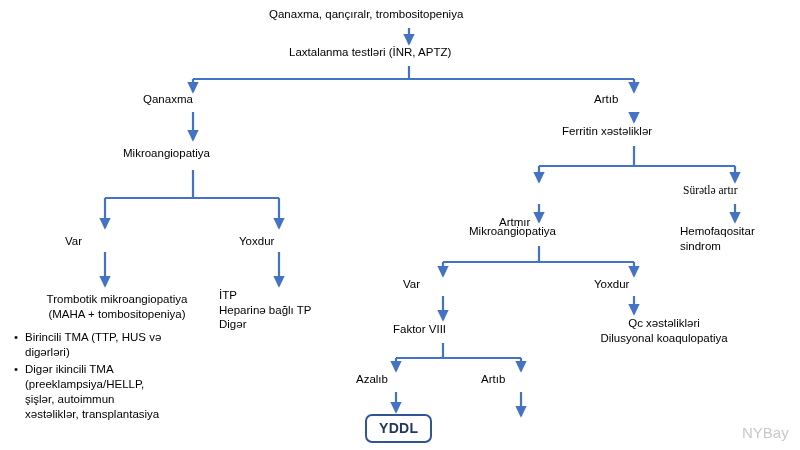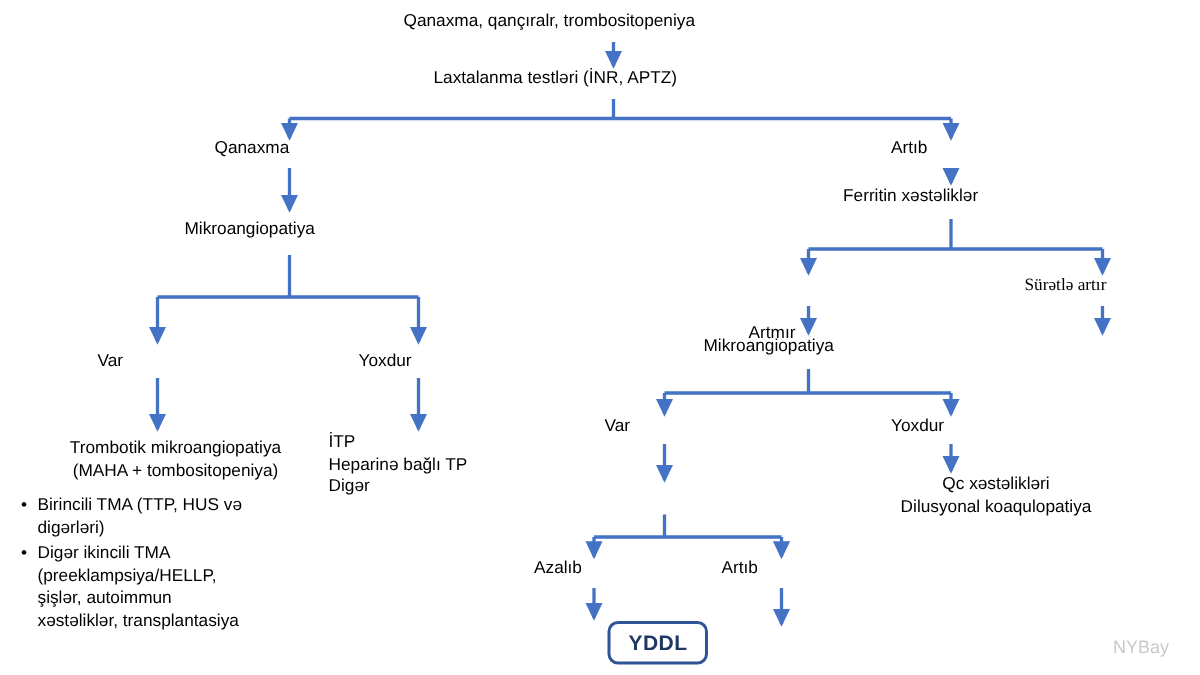--- a/index.html
+++ b/index.html
@@ -39,21 +39,20 @@
     position: absolute;
     border: 2px solid #2f5597;
     border-radius: 7px;
     background: #ffffff;
     font-size: 14px;
     font-weight: bold;
     color: #1f3864;
     padding: 4px 12px 5px 12px;
     text-align: center;
     letter-spacing: 0.3px;
-    margin-left: 40px;
   }
   .bullet-list {
     position: absolute;
     font-size: 11.5px;
     color: #000000;
     line-height: 1.3;
   }
   .bullet-list .bl-row {
     display: flex;
     align-items: flex-start;
@@ -62,21 +61,21 @@
     width: 11px;
     flex: 0 0 11px;
     text-align: left;
   }
   .bullet-list .bl-text {
     flex: 1 1 auto;
     white-space: pre-line;
   }
   .watermark {
     position: absolute;
-    font-size: 12px;
+    font-size: 15px;
     color: #c9c9c9;
   }
 </style>
 </head>
 <body>
 
 <div id="canvas">
 
   <svg class="connectors" viewBox="0 0 800 450">
     <defs>
@@ -150,25 +149,28 @@
   <div class="node center" style="left:65px; top:234px; width:80px;">Var</div>
 
   <div class="node center" style="left:239px; top:234px; width:80px;">Yoxdur</div>
 
   <div class="node center" style="left:499px; top:183px; width:80px;margin-top:32px;">Artmır</div>
 
   <div class="node center" style="left:683px; top:183px; width:105px;font-family:Liberation Serif, serif;">Sürətlə artır</div>
 
   <div class="node center" style="left:469px; top:224px; width:140px;">Mikroangiopatiya</div>
 
+  <div class="node center" style="left:680px; top:224px; width:112px;">Hemofaqositar
+sindrom</div>
 
   <div class="node center" style="left:403px; top:277px; width:80px;">Var</div>
 
   <div class="node center" style="left:594px; top:277px; width:80px;">Yoxdur</div>
 
+  <div class="node center" style="left:393px; top:322px; width:100px;">Faktor VIII</div>
 
   <div class="node left" style="left:559px; top:316px; width:210px;">Qc xəstəlikləri
 Dilusyonal koaqulopatiya</div>
 
   <div class="node center" style="left:356px; top:372px; width:80px;">Azalıb</div>
 
   <div class="node center" style="left:481px; top:372px; width:80px;">Artıb</div>
 
   <div class="yddl-box" style="left:365px; top:414px;">YDDL</div>
 

